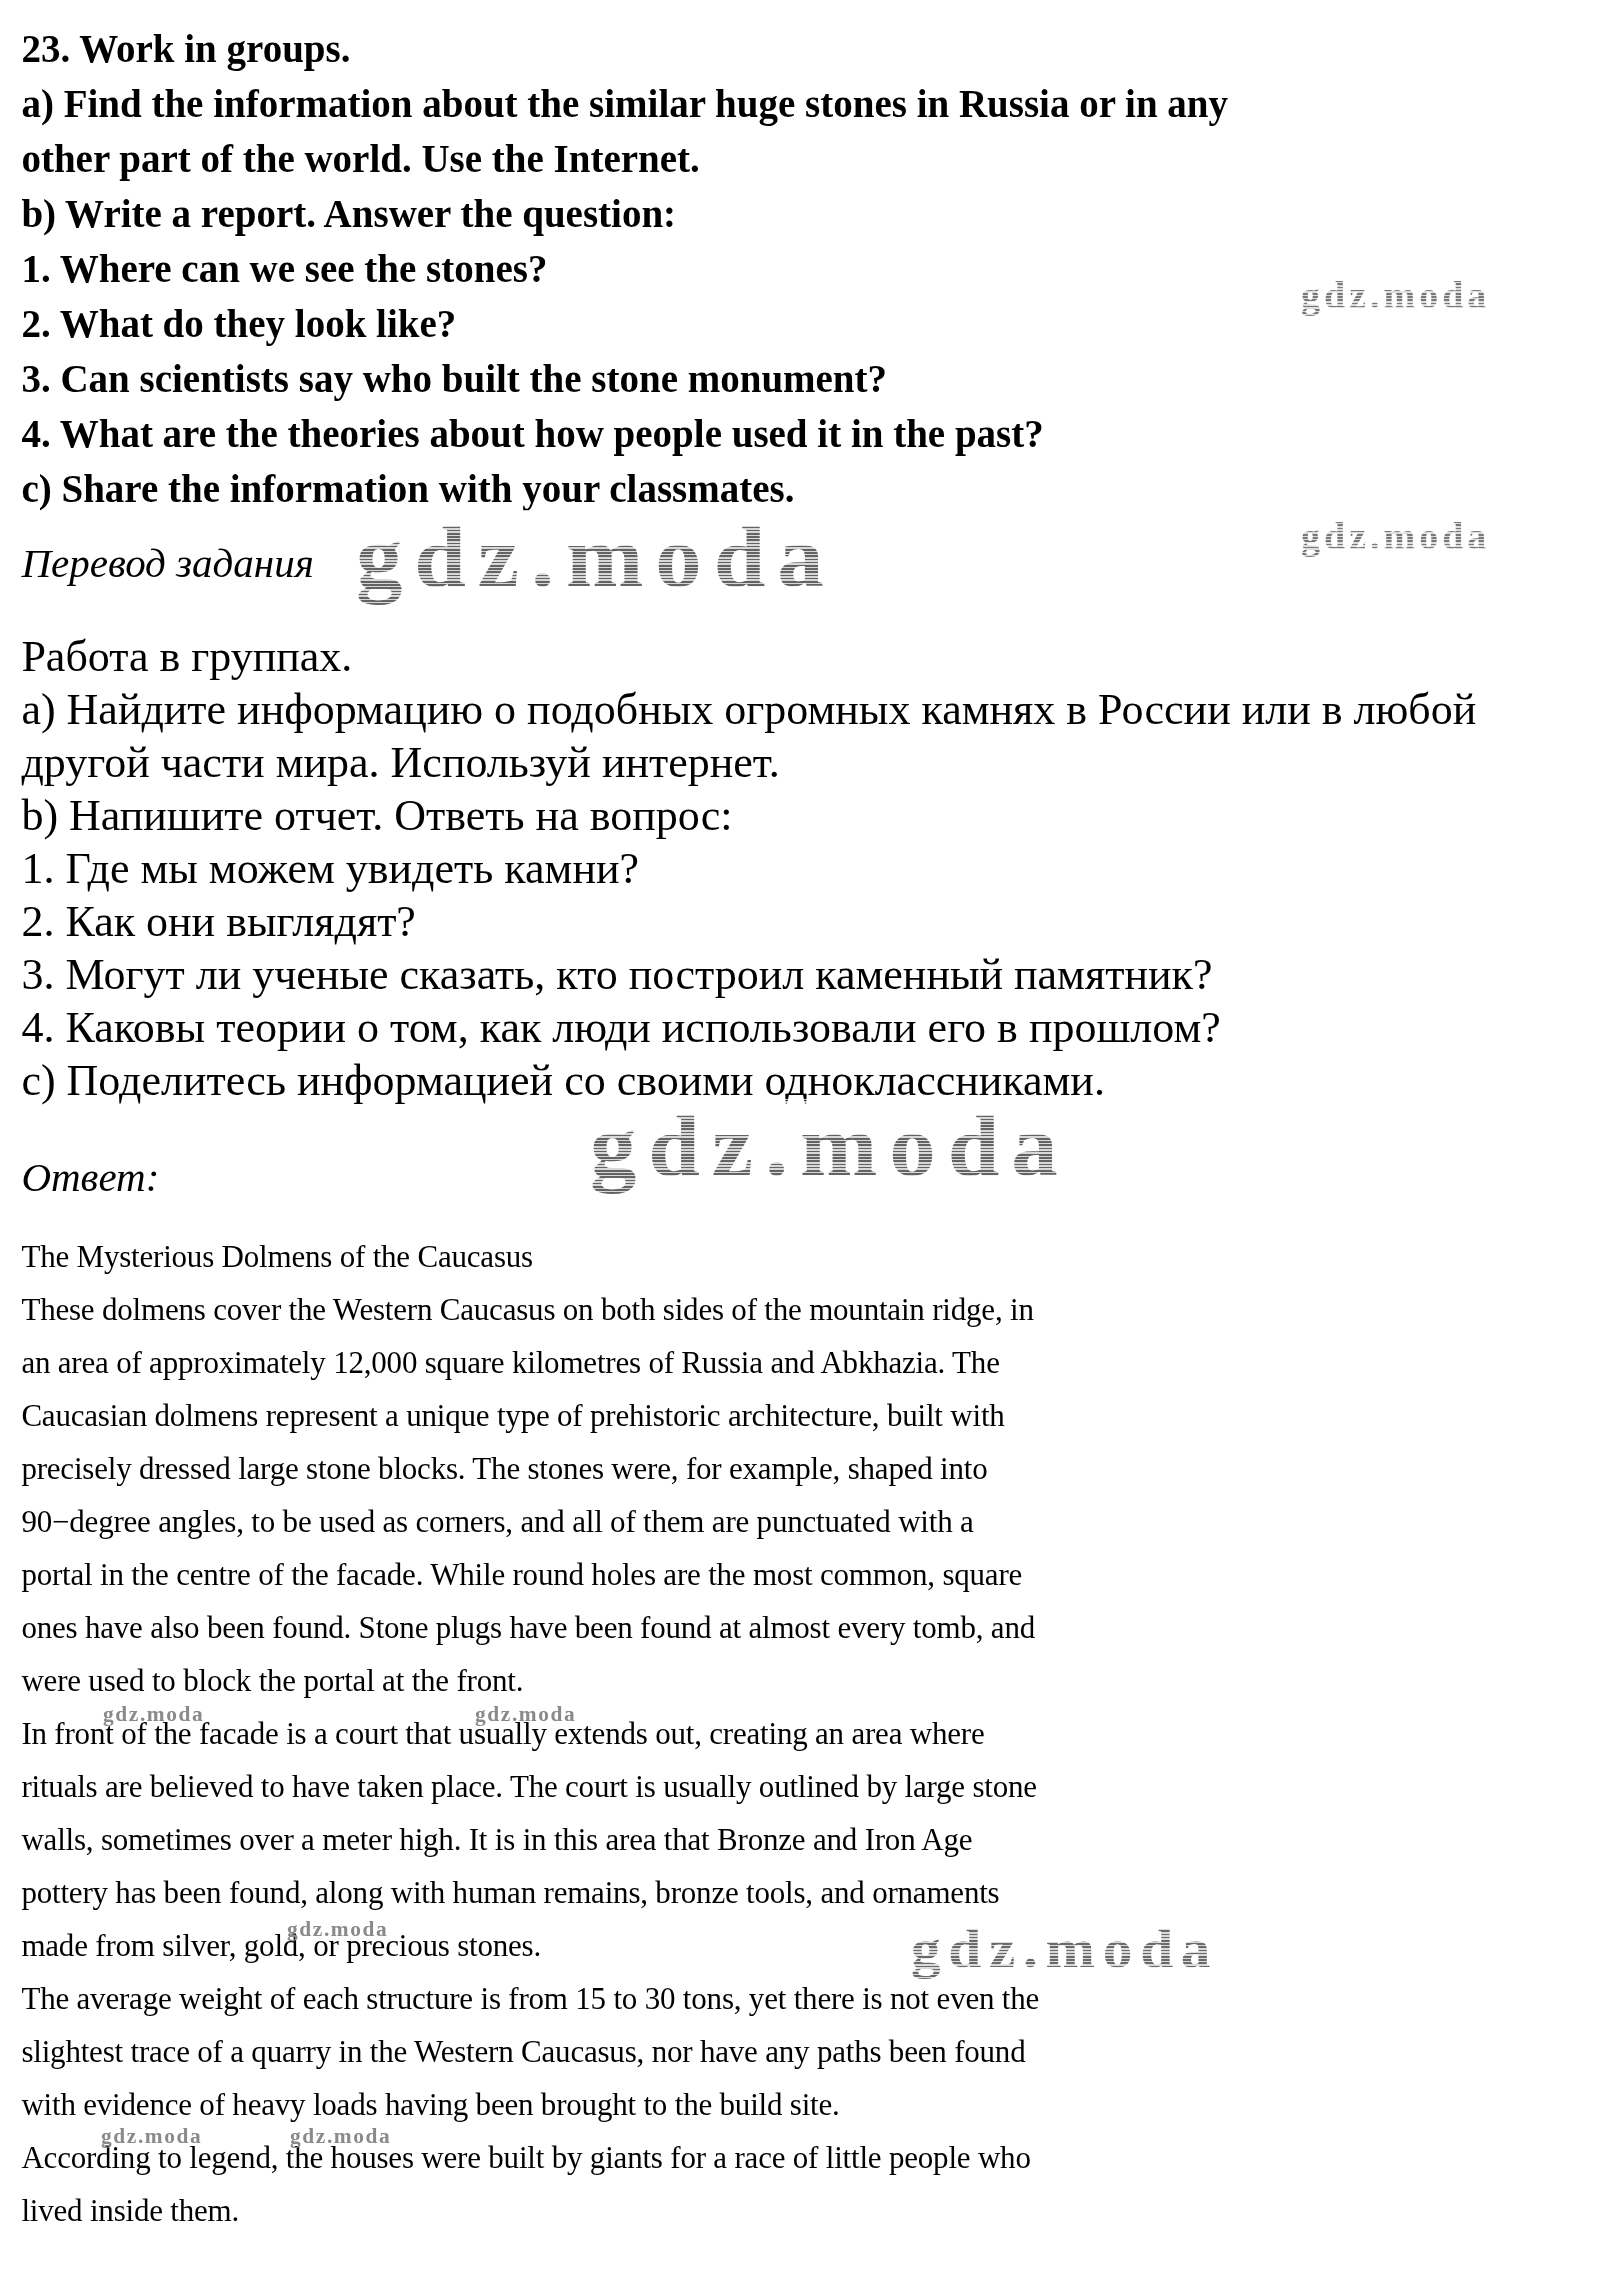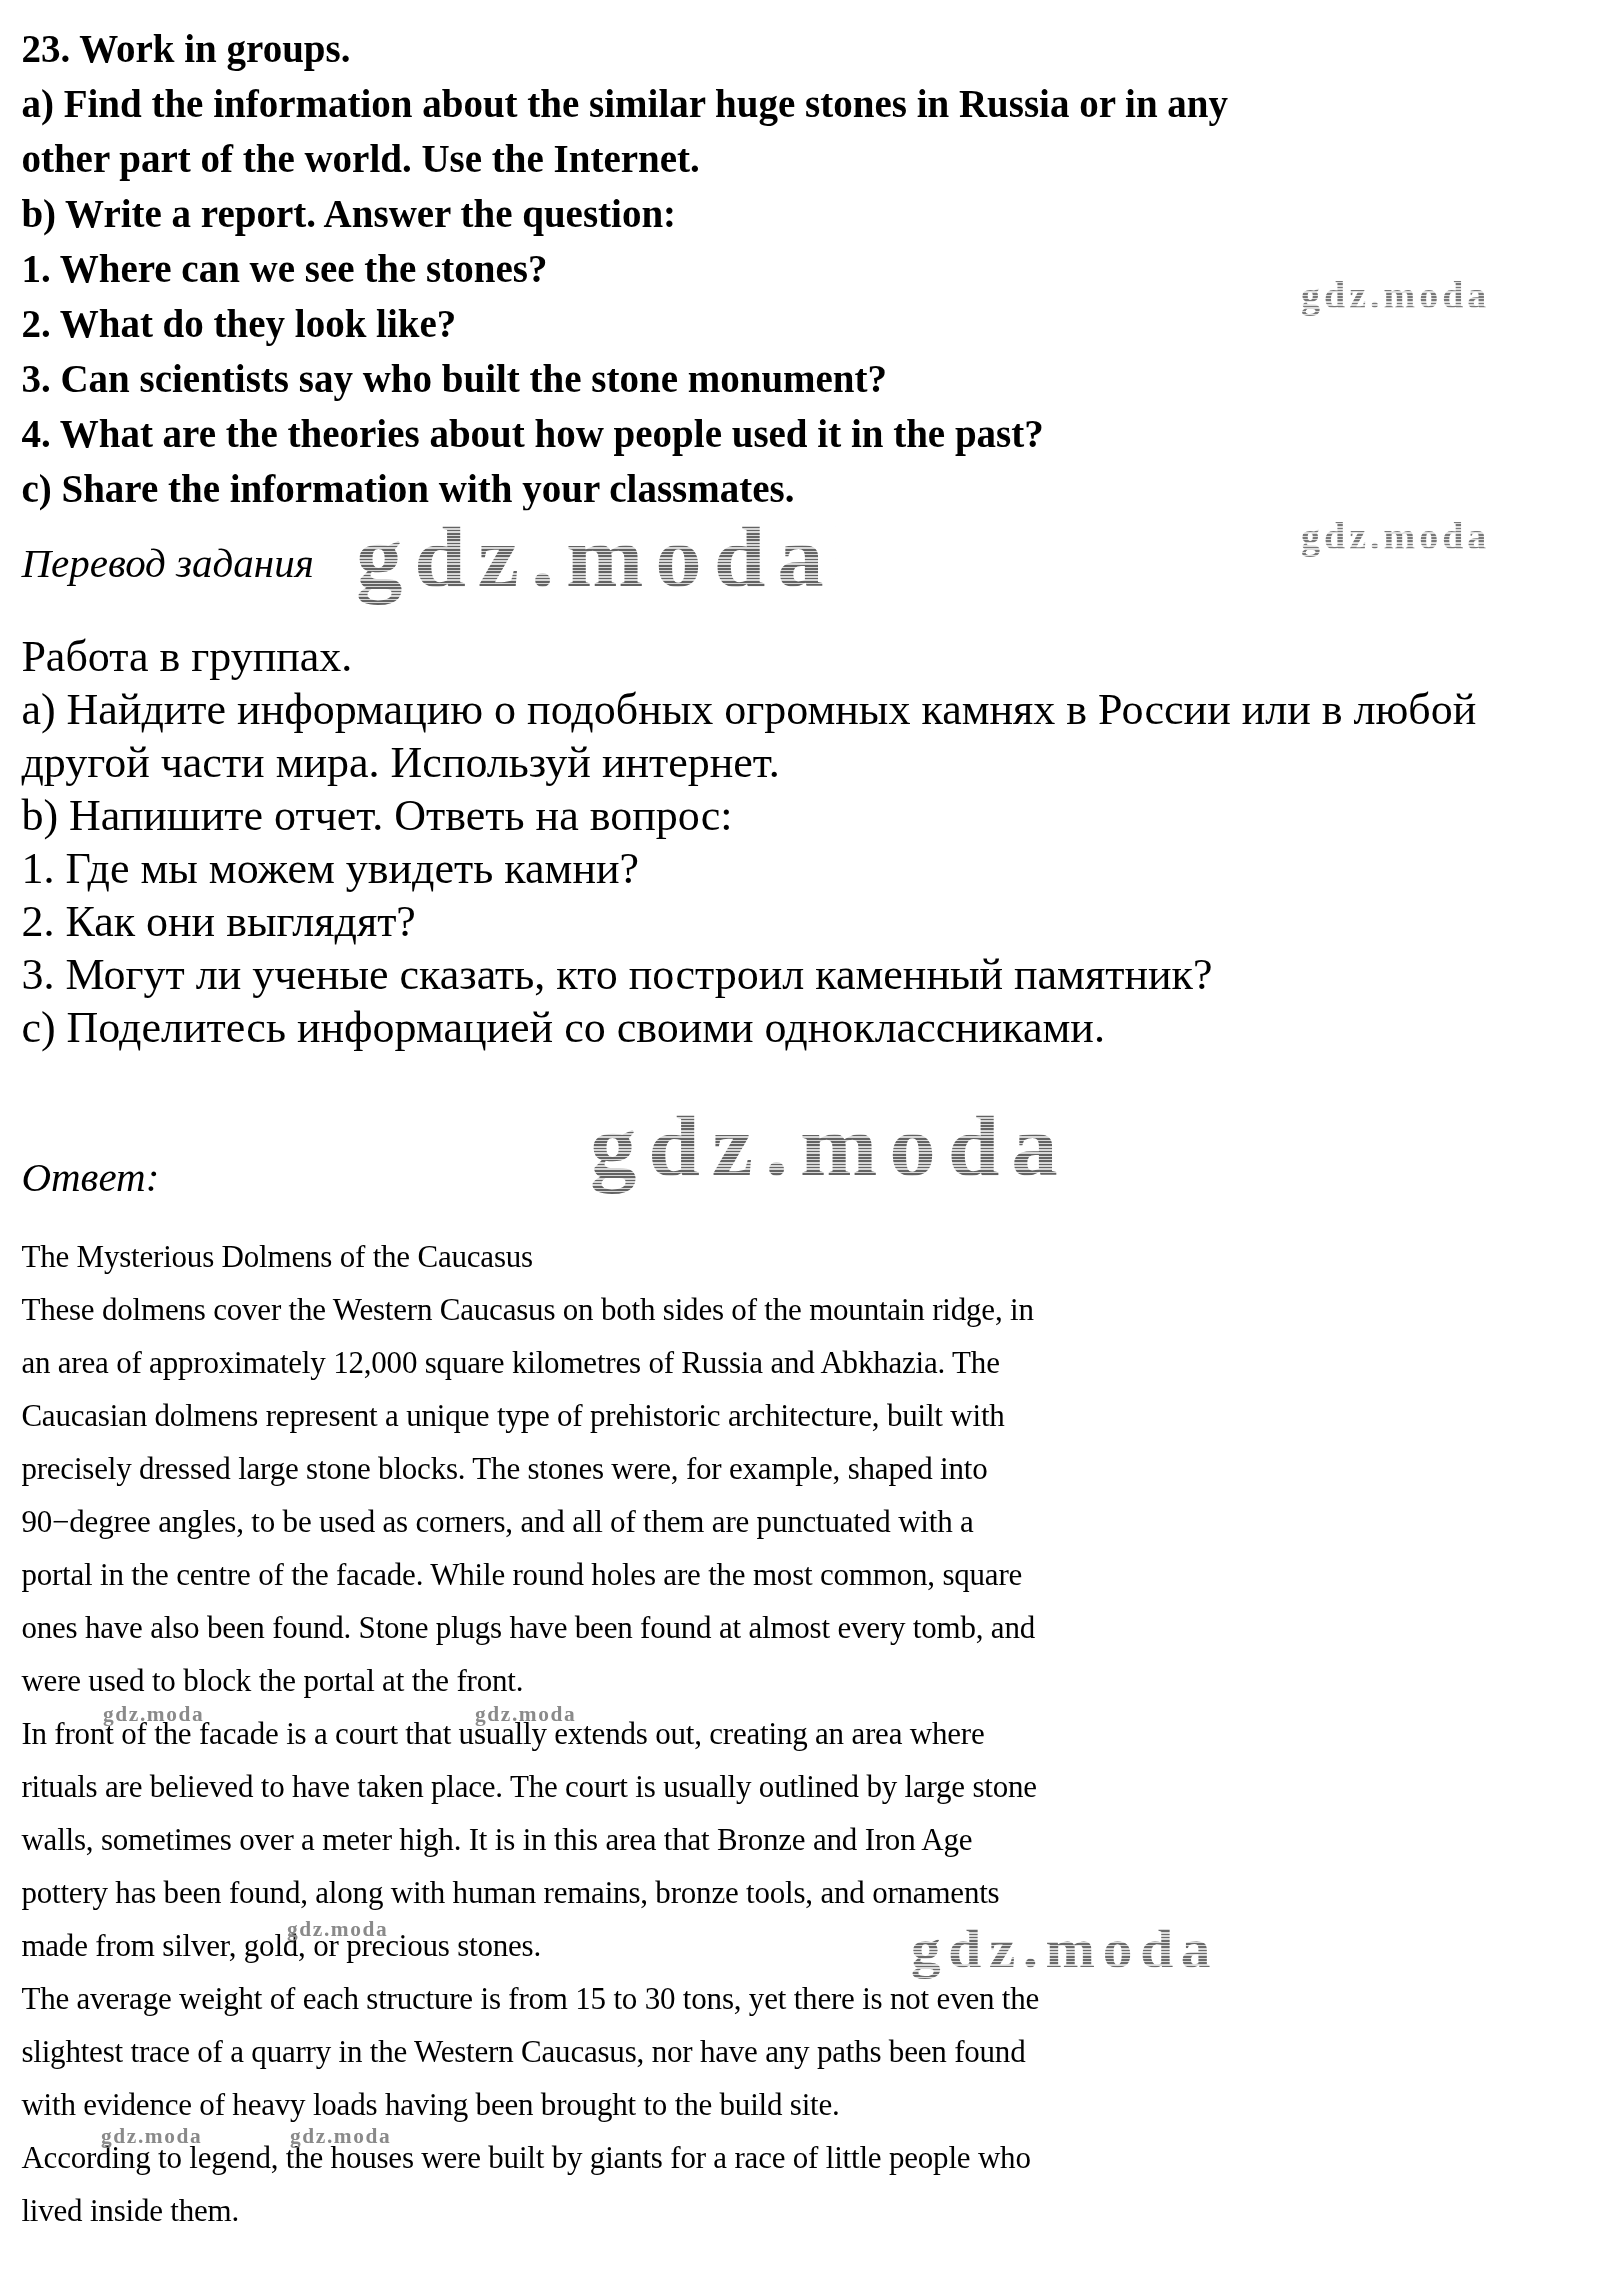--- a/index.html
+++ b/index.html
@@ -103,20 +103,21 @@
   <div class="label-it translation-label">Перевод задания</div>
 
   <div class="ru-block">
     <div class="line">Работа в группах.</div>
     <div class="line">a) Найдите информацию о подобных огромных камнях в России или в любой</div>
     <div class="line">другой части мира. Используй интернет.</div>
     <div class="line">b) Напишите отчет. Ответь на вопрос:</div>
     <div class="line">1. Где мы можем увидеть камни?</div>
     <div class="line">2. Как они выглядят?</div>
     <div class="line">3. Могут ли ученые сказать, кто построил каменный памятник?</div>
+    <div class="line">4. Каковы теории о том, как люди использовали его в прошлом?</div>
     <div class="line">c) Поделитесь информацией со своими одноклассниками.</div>
   </div>
 
   <div class="label-it answer-label">Ответ:</div>
 
   <div class="ans-block">
     <div class="line">The Mysterious Dolmens of the Caucasus</div>
     <div class="line">These dolmens cover the Western Caucasus on both sides of the mountain ridge, in</div>
     <div class="line">an area of approximately 12,000 square kilometres of Russia and Abkhazia. The</div>
     <div class="line">Caucasian dolmens represent a unique type of prehistoric architecture, built with</div>

